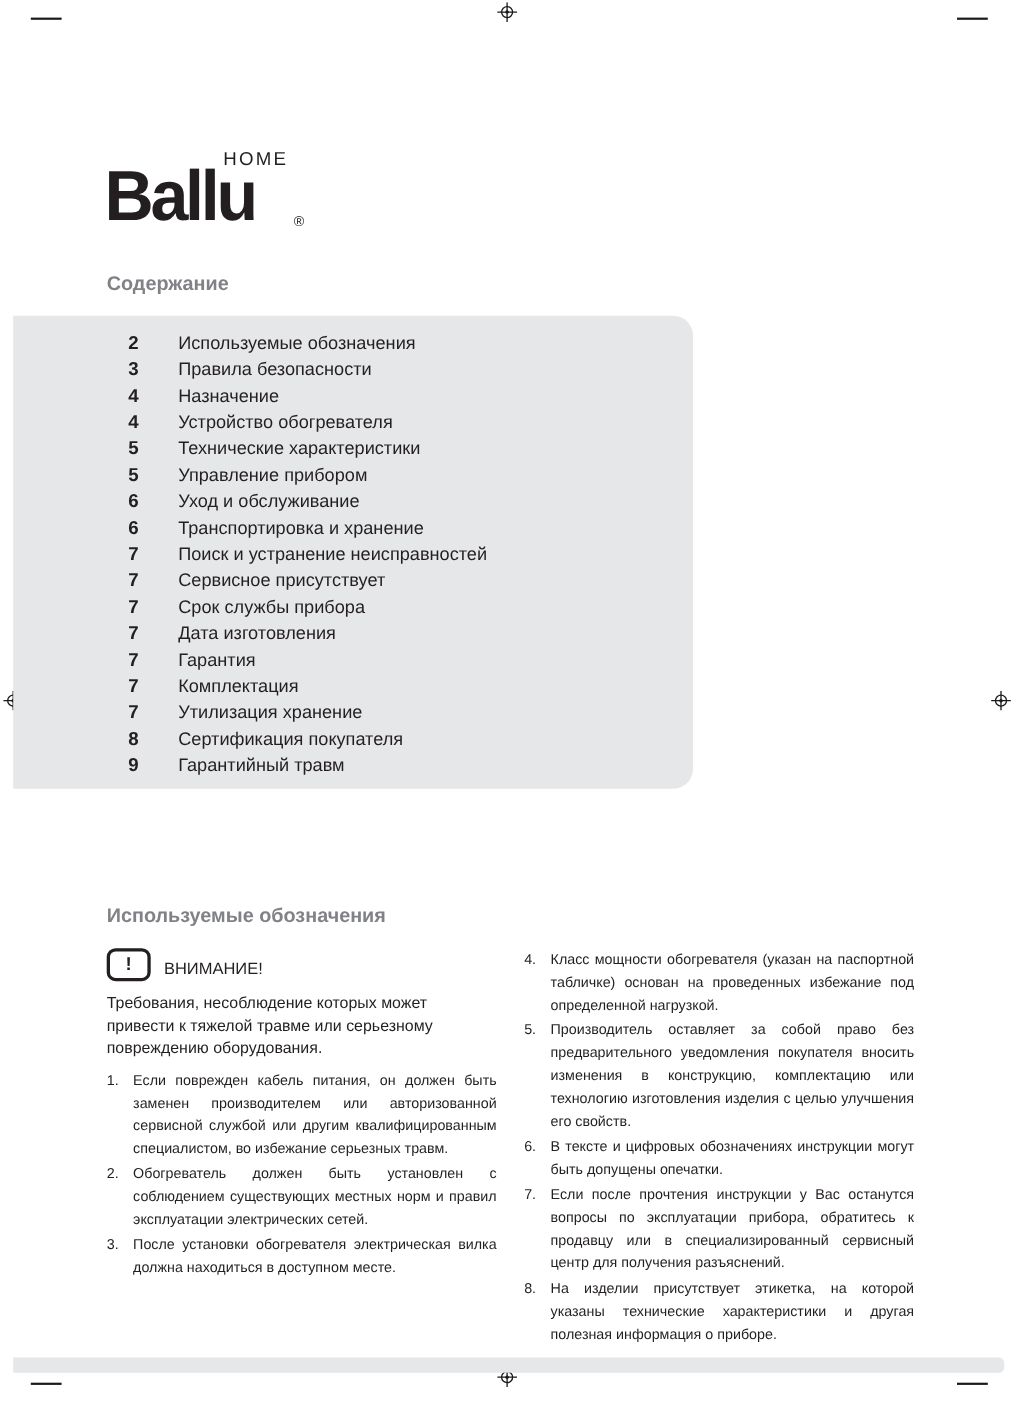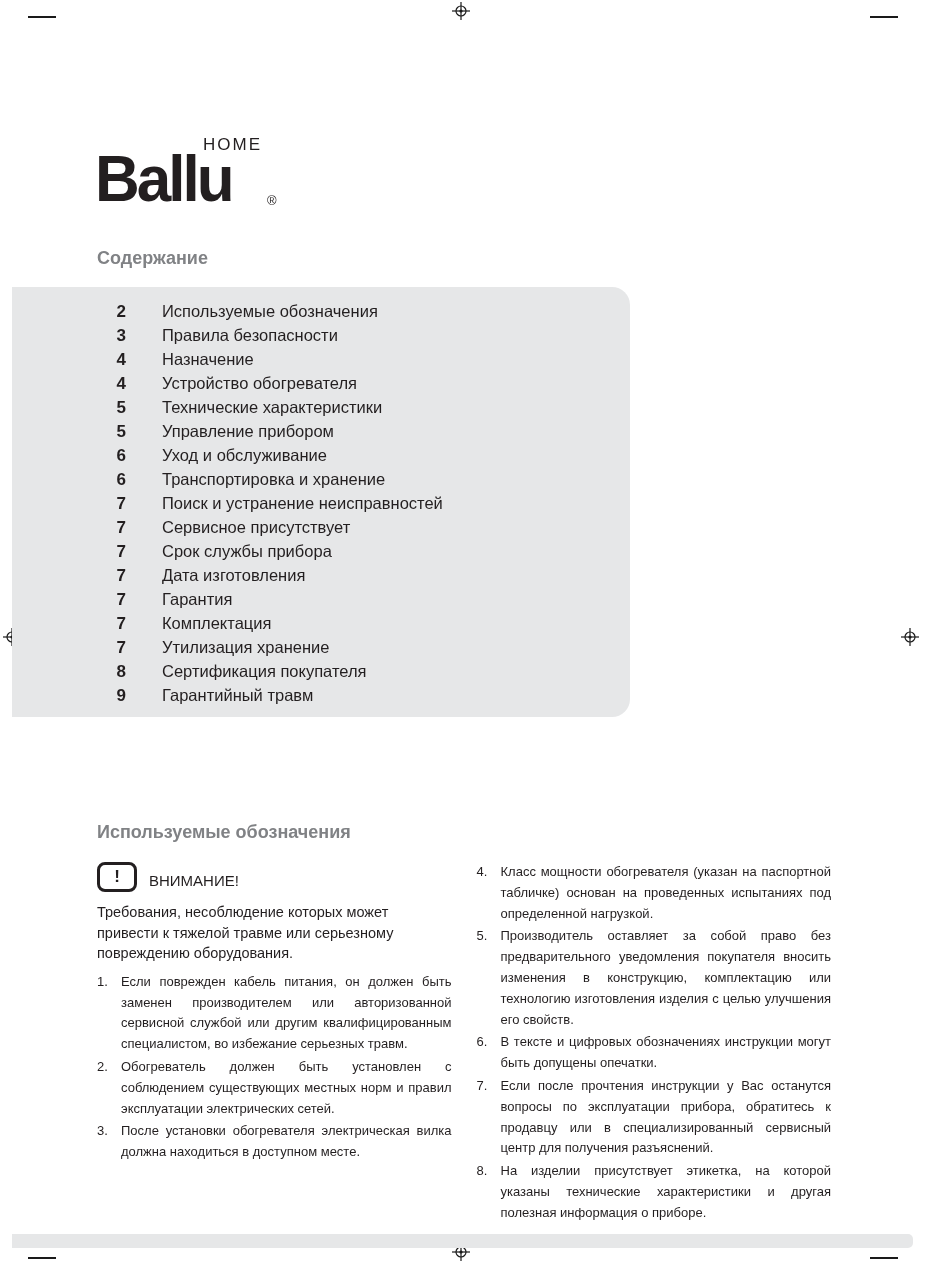--- a/index.html
+++ b/index.html
@@ -253,21 +253,21 @@
             <span class="note-text">После установки обогревателя электрическая вилка должна находиться в доступном месте.</span>
           </div>
         </div>
     </div>
 
     <div class="col">
       <div class="note-list">
 
           <div class="note-item">
             <span class="note-num">4.</span>
-            <span class="note-text">Класс мощности обогревателя (указан на паспортной табличке) основан на проведенных испытаниях под определенной нагрузкой.</span>
+            <span class="note-text">Класс мощности обогревателя (указан на паспортной табличке) основан на проведенных избежание под определенной нагрузкой.</span>
           </div>
 
           <div class="note-item">
             <span class="note-num">5.</span>
             <span class="note-text">Производитель оставляет за собой право без предварительного уведомления покупателя вносить изменения в конструкцию, комплектацию или технологию изготовления изделия с целью улучшения его свойств.</span>
           </div>
 
           <div class="note-item">
             <span class="note-num">6.</span>
             <span class="note-text">В тексте и цифровых обозначениях инструкции могут быть допущены опечатки.</span>

